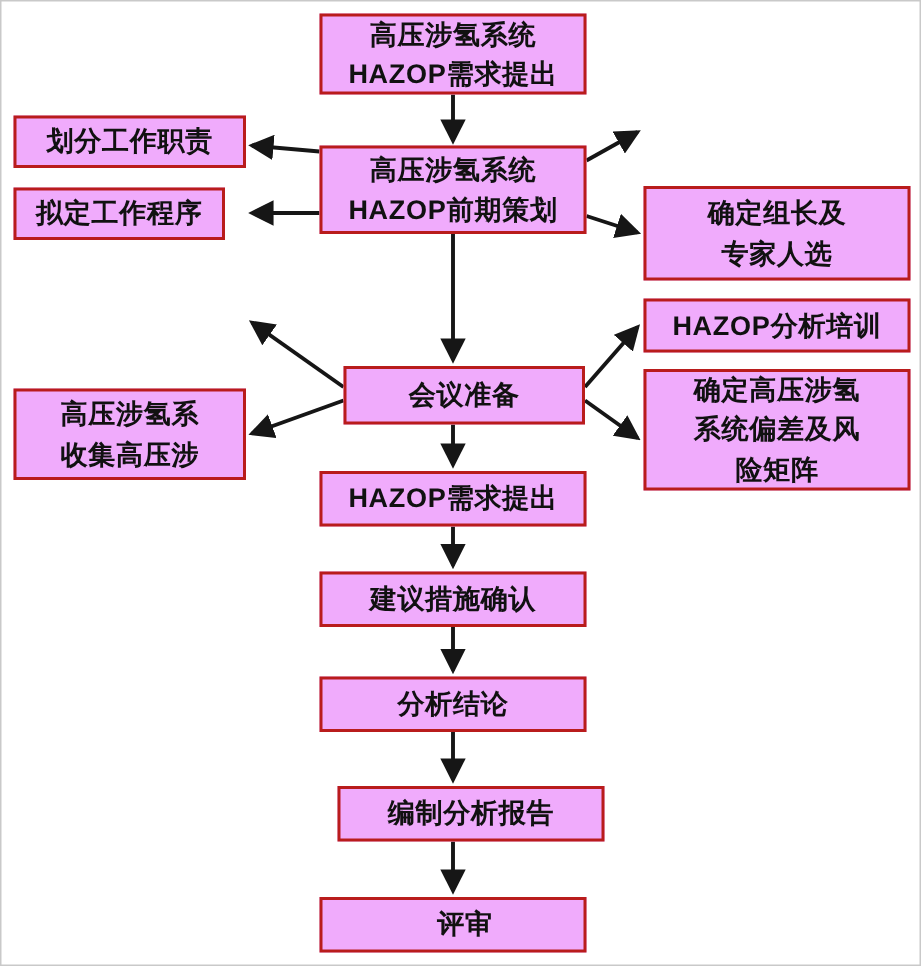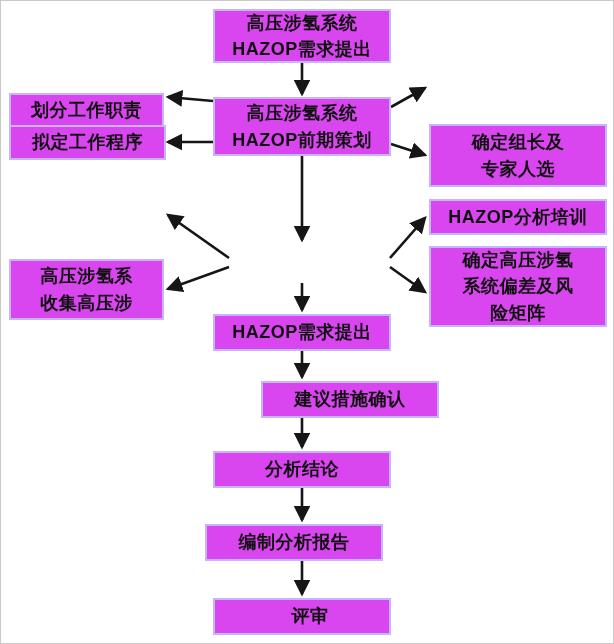--- a/index.html
+++ b/index.html
@@ -19,22 +19,22 @@
   }
   .connectors {
     position: absolute;
     left: 0;
     top: 0;
     pointer-events: none;
   }
   .box {
     position: absolute;
     box-sizing: border-box;
-    border: 2px solid #c4b5fd;
-    background: #d946ef;
+    border: 2px solid #b91c1c;
+    background: #f0abfc;
     display: flex;
     align-items: center;
     justify-content: center;
     text-align: center;
     font-size: 18px;
     font-weight: bold;
     color: #111111;
     line-height: 1.45;
     white-space: pre-line;
     letter-spacing: 0.5px;
@@ -75,34 +75,35 @@
       <line x1="389" y1="266" x2="424" y2="291" marker-end="url(#ah)"></line>
     </g>
   </svg>
 
   <div class="box" style="left:212px; top:8px;   width:178px; height:54px;">高压涉氢系统
 HAZOP需求提出</div>
 
   <div class="box" style="left:212px; top:96px;  width:178px; height:59px;">高压涉氢系统
 HAZOP前期策划</div>
 
+  <div class="box" style="left:228px; top:243px; width:161px; height:39px;">会议准备</div>
 
   <div class="box" style="left:212px; top:313px; width:178px; height:37px;">HAZOP需求提出</div>
 
-  <div class="box" style="left:212px; top:380px; width:178px; height:37px;margin-left:48px;">建议措施确认</div>
+  <div class="box" style="left:212px; top:380px; width:178px; height:37px;">建议措施确认</div>
 
   <div class="box" style="left:212px; top:450px; width:178px; height:37px;">分析结论</div>
 
-  <div class="box" style="left:204px; top:523px; width:178px; height:37px;">编制分析报告</div>
+  <div class="box" style="left:224px; top:523px; width:178px; height:37px;">编制分析报告</div>
 
   <div class="box" style="left:212px; top:597px; width:178px; height:37px;padding-left:20px;">评审</div>
 
-  <div class="box" style="left:8px;  top:76px;  width:155px; height:35px;margin-top:16px;">划分工作职责</div>
+  <div class="box" style="left:8px;  top:76px;  width:155px; height:35px;">划分工作职责</div>
 
-  <div class="box" style="left:8px;  top:124px; width:157px; height:35px;">拟定工作程序</div>
+  <div class="box" style="left:8px;  top:124px; width:141px; height:35px;">拟定工作程序</div>
 
 
   <div class="box" style="left:8px;  top:258px; width:155px; height:61px;">高压涉氢系
 收集高压涉</div>
 
 
   <div class="box" style="left:428px; top:123px; width:178px; height:63px;">确定组长及
 专家人选</div>
 
   <div class="box" style="left:428px; top:198px; width:178px; height:36px;">HAZOP分析培训</div>

